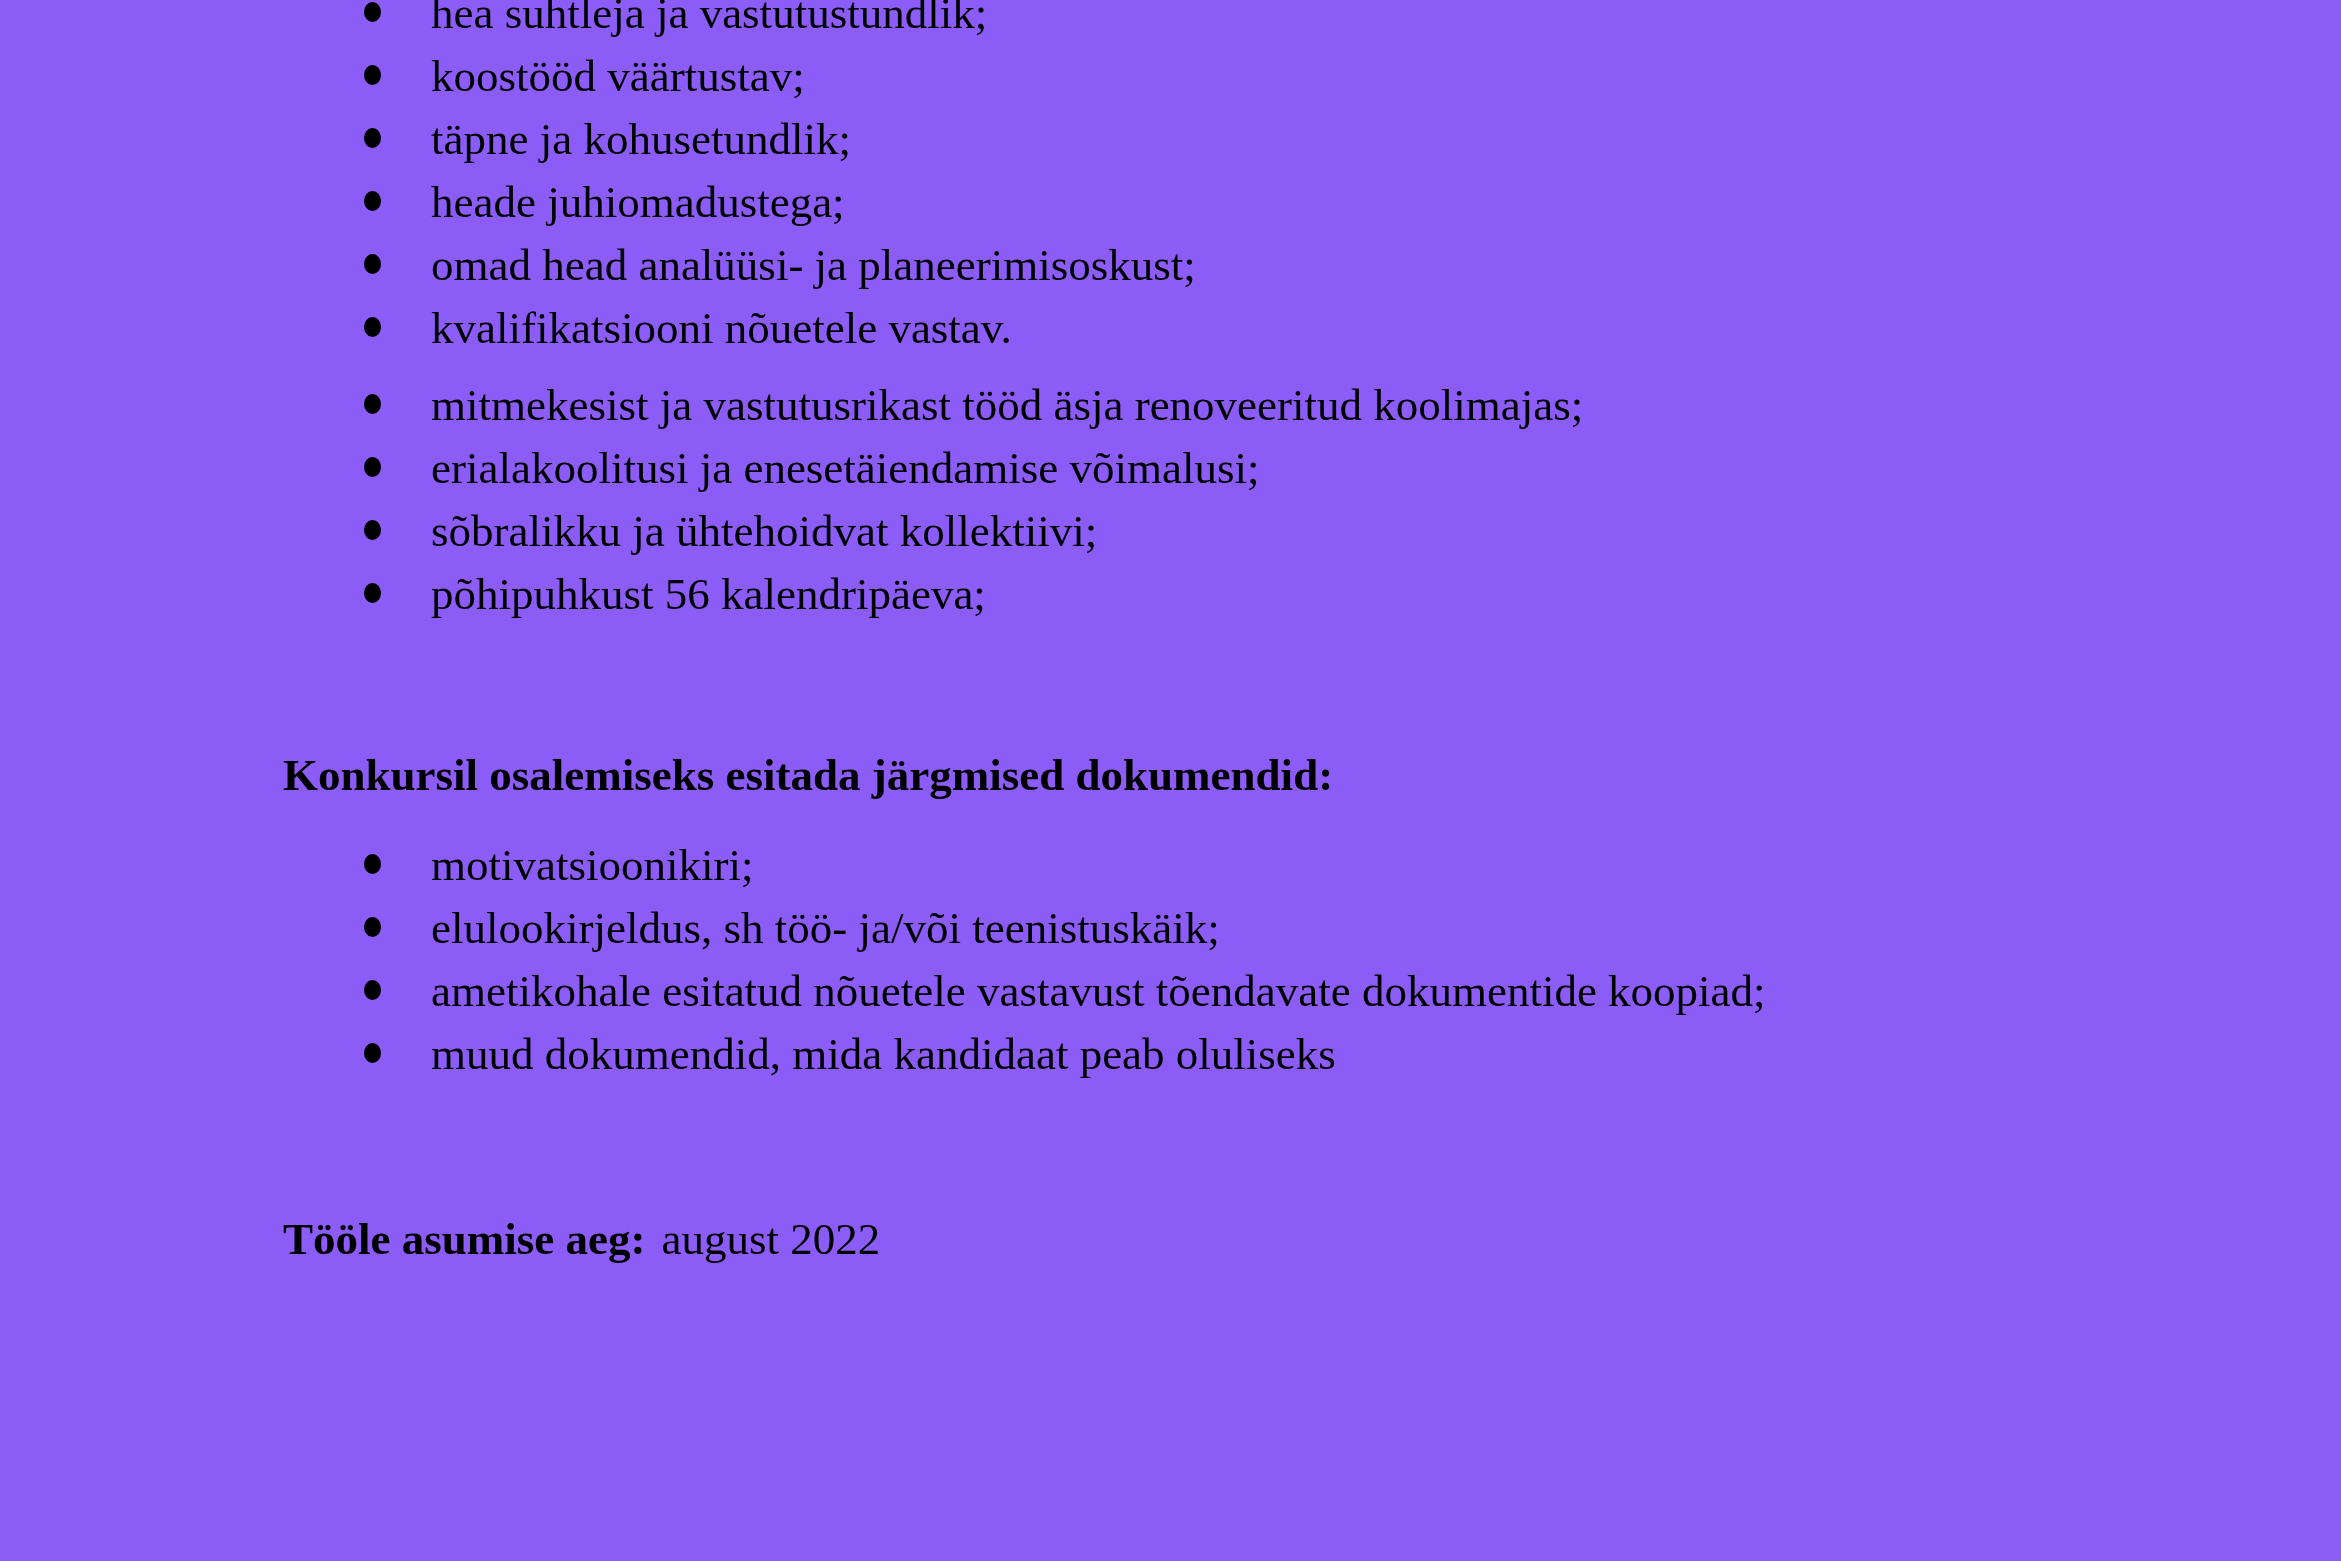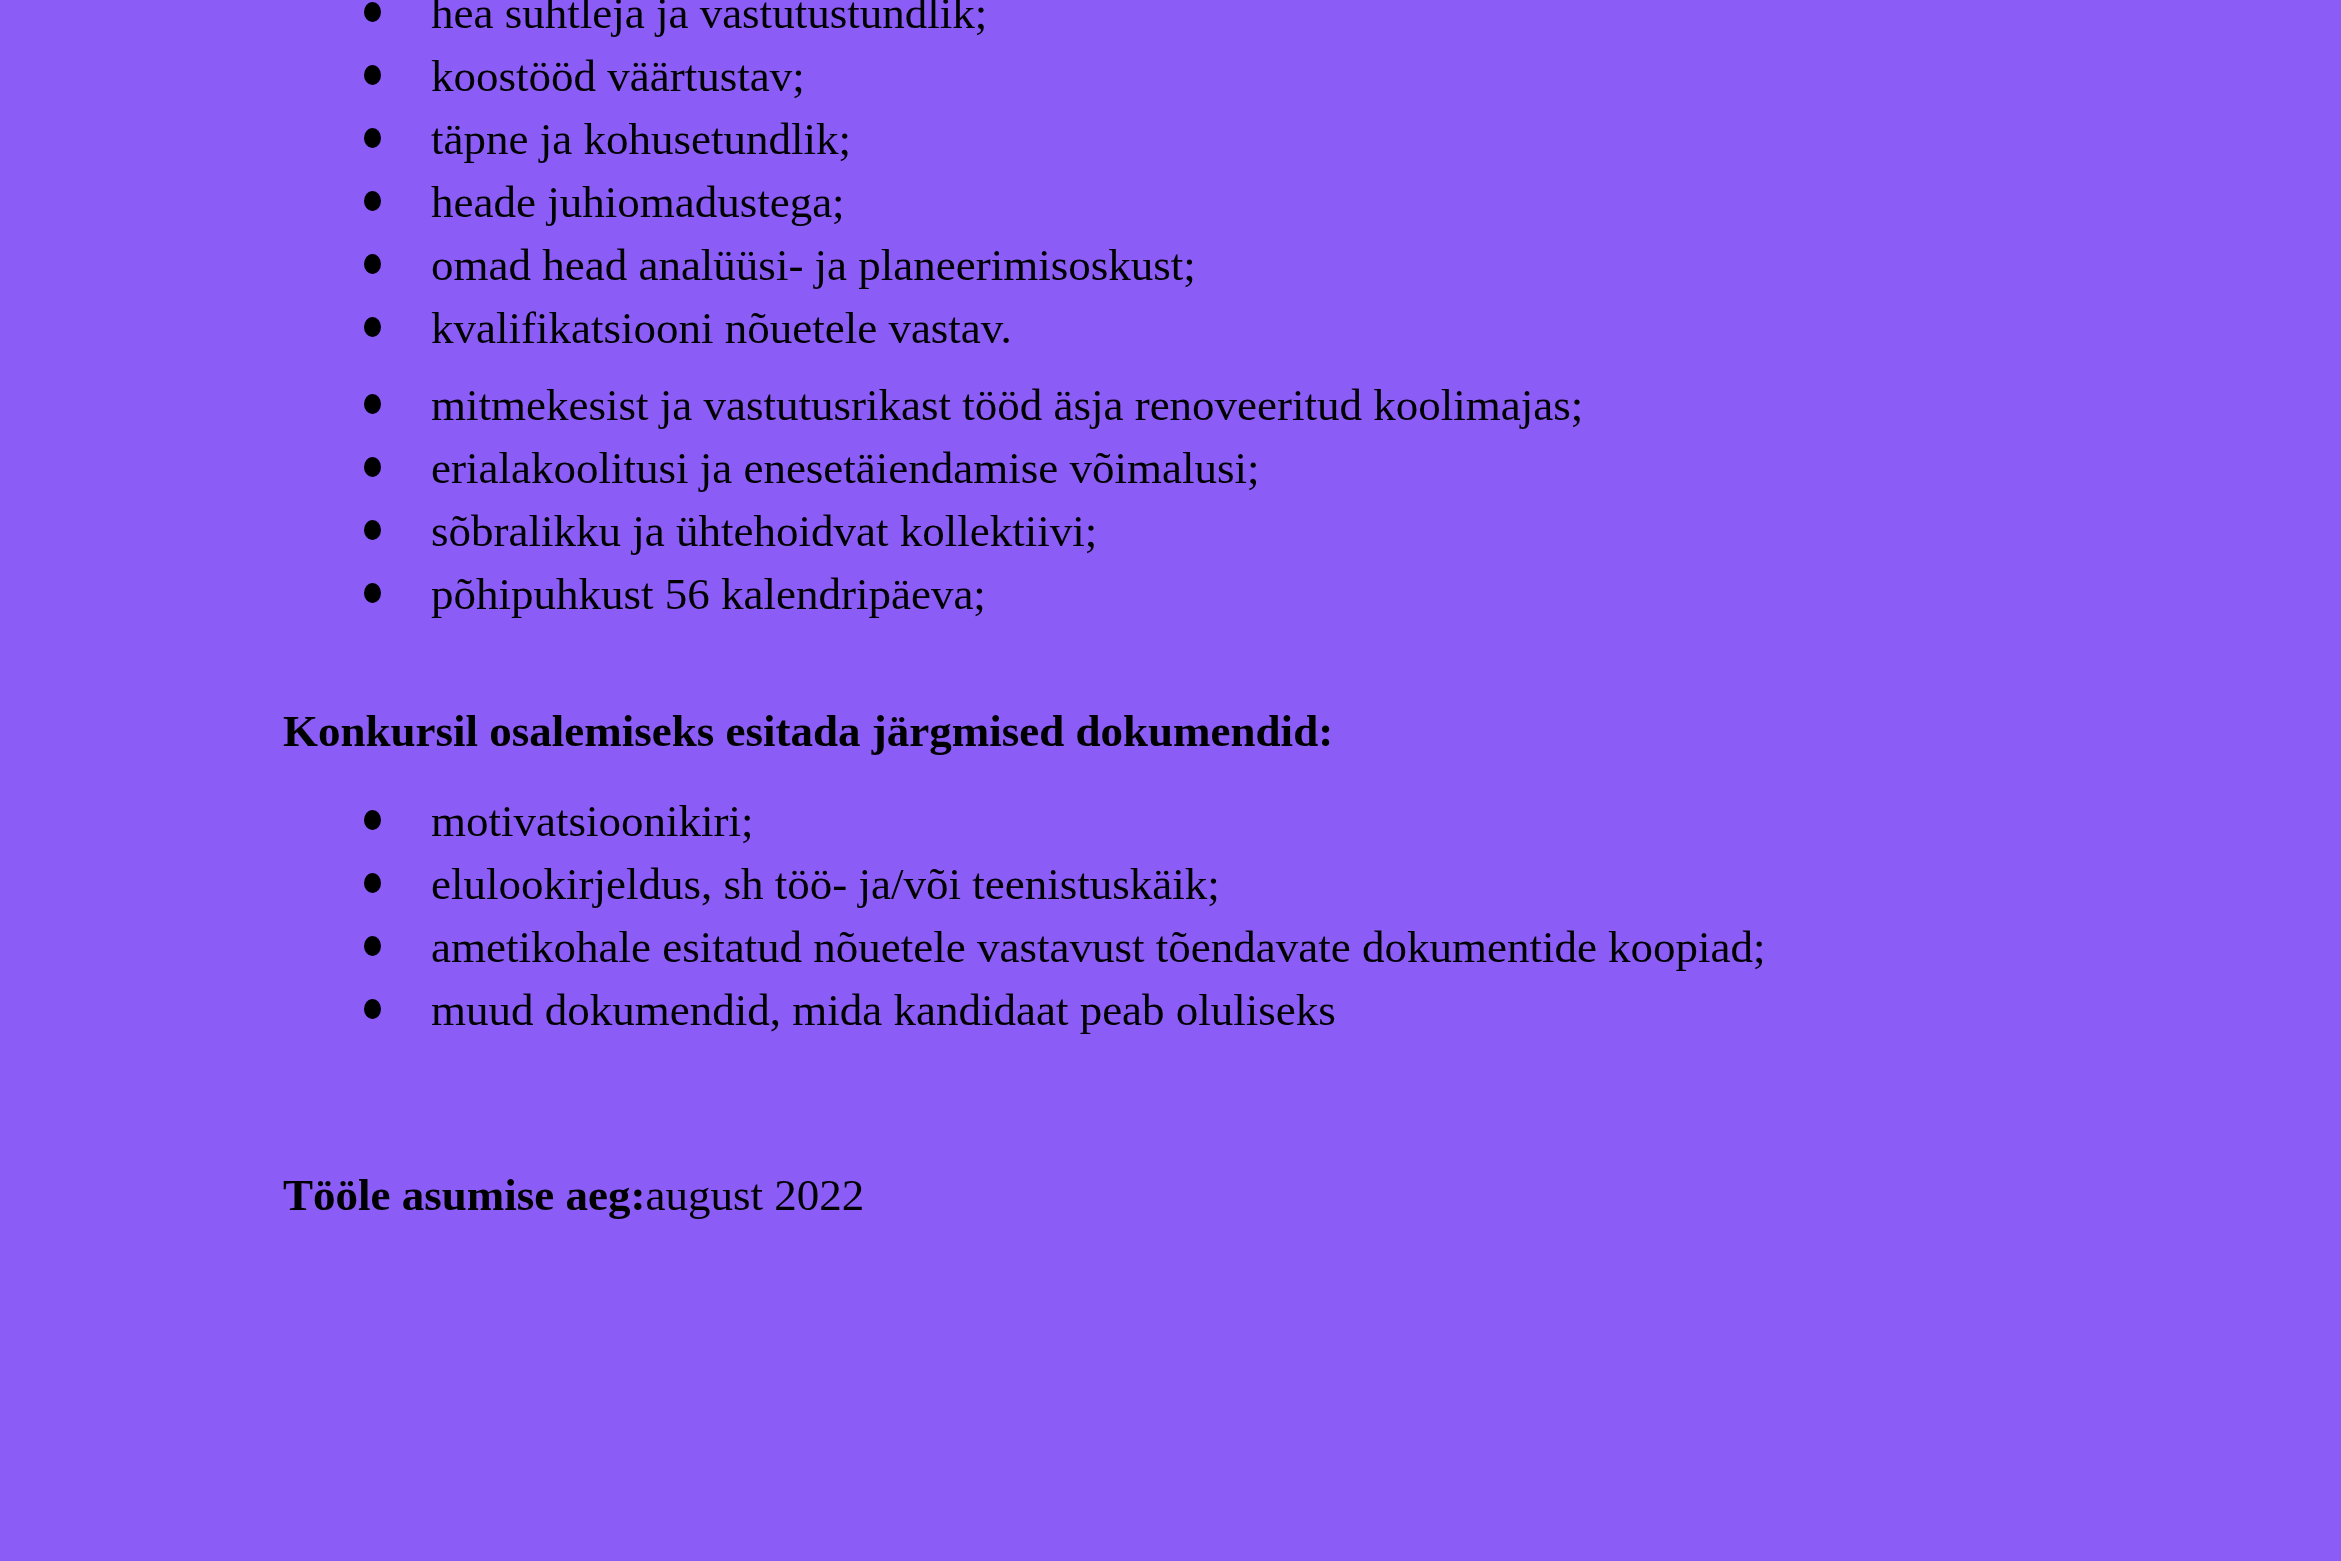--- a/index.html
+++ b/index.html
@@ -50,31 +50,31 @@
   }
   .heading {
     font-size: 45px;
     font-weight: 700;
     height: 63px;
     line-height: 63px;
     white-space: nowrap;
   }
   .heading-1 { margin-top: 116px; }
   .list-2 { margin-top: 14px; }
-  .heading-2 { margin-top: 74px; }
+  .heading-2 { margin-top: 118px; }
   .list-3 { margin-top: 27px; }
   .footer-line {
     margin-top: 122px;
     height: 63px;
     line-height: 63px;
     font-size: 45px;
     white-space: nowrap;
   }
   .footer-line .label { font-weight: 700; }
-  .footer-line .value { font-weight: 400; margin-left: 0; }
+  .footer-line .value { font-weight: 400; margin-left: 16px; }
 </style>
 </head>
 <body>
 
 <div class="page">
   <div class="doc">
 
     <ul class="doc-list">
       <li>
         <span class="bullet"></span>

